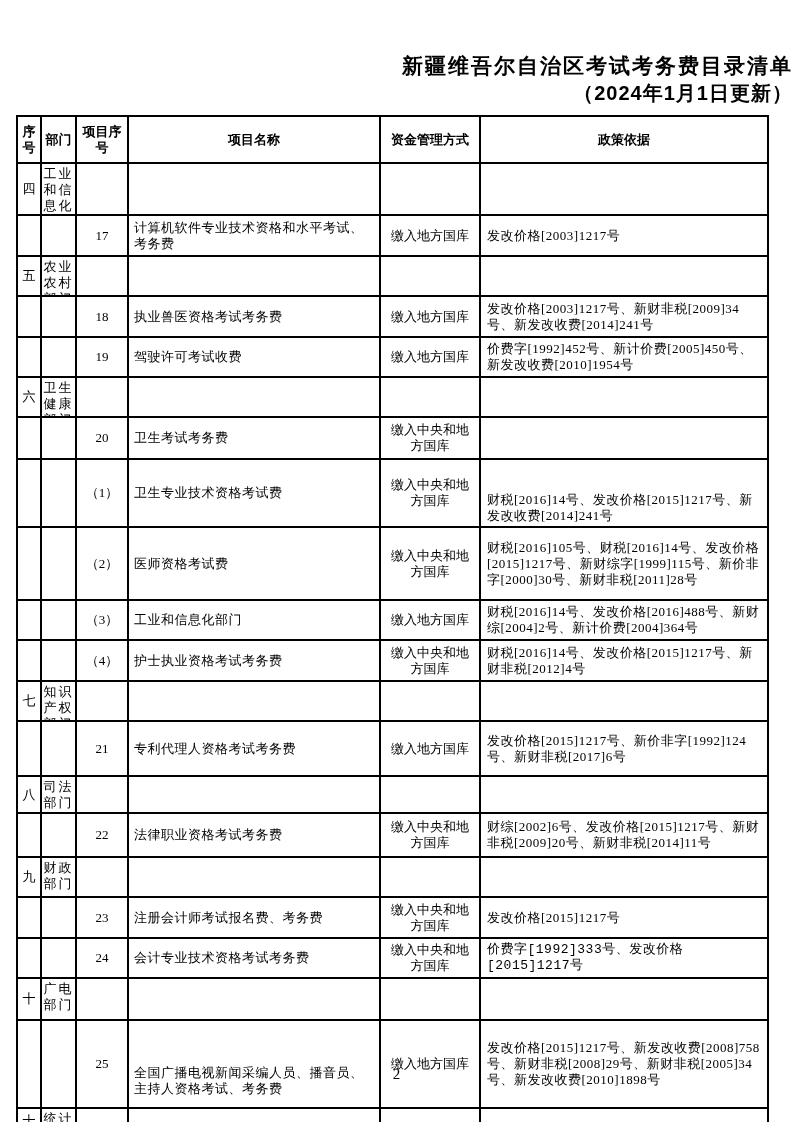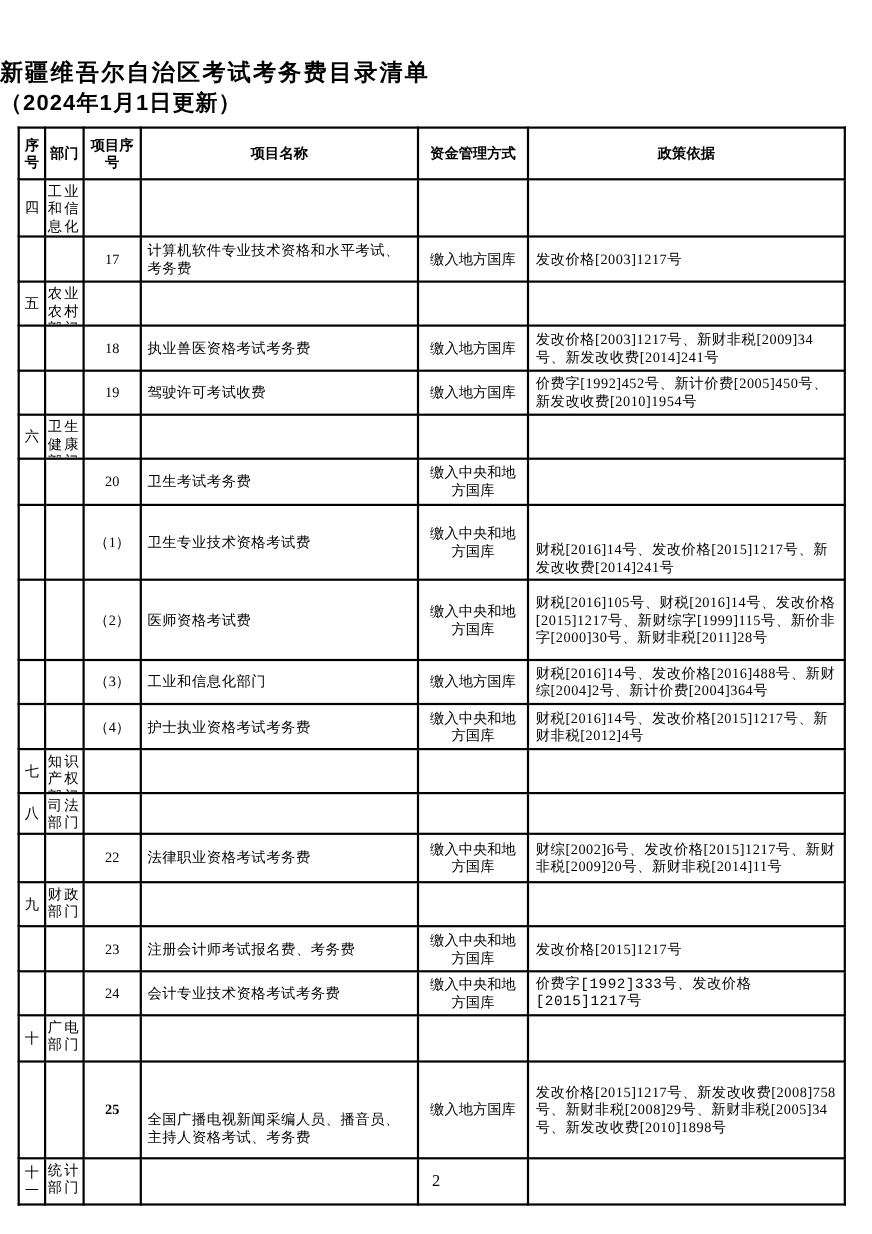--- a/index.html
+++ b/index.html
@@ -7,21 +7,21 @@
     position:relative;
     width:793px; height:1122px;
     margin:0 auto;
     background:#ffffff;
     font-family:"Liberation Serif","DejaVu Serif",serif;
     color:#000;
     overflow:hidden;
   }
   .doc-title {
     position:absolute; left:0; width:793px;
-    text-align:left;
+    text-align:right;
     font-family:"Liberation Sans","DejaVu Sans",sans-serif;
     font-weight:bold; color:#000;
   }
   .doc-title.line1 { top:52px; font-size:21px; letter-spacing:2px; }
   .doc-title.line2 { top:80px; font-size:20px; letter-spacing:1px; }
 
   table.fee-table {
     position:absolute; left:16px; top:115px;
     width:751px;
     border-collapse:collapse;
@@ -336,20 +336,40 @@
           <td class="c-name">
             <div class="cellbox" style="height: 38px;"></div>
           </td>
           <td class="c-fund">
             <div class="cellbox" style="height: 38px;"></div>
           </td>
           <td class="c-policy">
             <div class="cellbox" style="height: 38px;"></div>
           </td>
         </tr>
+        <tr style="height: 53px;">
+          <td class="c-serial">
+            <div class="cellbox" style="height: 53px;"></div>
+          </td>
+          <td class="c-dept">
+            <div class="cellbox" style="height: 53px;"></div>
+          </td>
+          <td class="c-no">
+            <div class="cellbox" style="height: 53px;">21</div>
+          </td>
+          <td class="c-name">
+            <div class="cellbox" style="height: 53px;">专利代理人资格考试考务费</div>
+          </td>
+          <td class="c-fund">
+            <div class="cellbox" style="height: 53px;">缴入地方国库</div>
+          </td>
+          <td class="c-policy">
+            <div class="cellbox" style="height: 53px;">发改价格[2015]1217号、新价非字[1992]124号、新财非税[2017]6号</div>
+          </td>
+        </tr>
         <tr style="height: 35px;">
           <td class="c-serial">
             <div class="cellbox" style="height: 35px;">八</div>
           </td>
           <td class="c-dept">
             <div class="cellbox" style="height: 35px;">司法部门</div>
           </td>
           <td class="c-no">
             <div class="cellbox" style="height: 35px;"></div>
           </td>
@@ -464,21 +484,21 @@
           </td>
         </tr>
         <tr style="height: 73px;">
           <td class="c-serial">
             <div class="cellbox" style="height: 73px;"></div>
           </td>
           <td class="c-dept">
             <div class="cellbox" style="height: 73px;"></div>
           </td>
           <td class="c-no">
-            <div class="cellbox" style="height: 73px; font-weight: bold;">25</div>
+            <div class="cellbox" style="height: 73px;">25</div>
           </td>
           <td class="c-name">
             <div class="cellbox" style="height: 53px; margin-top: 33px;">全国广播电视新闻采编人员、播音员、主持人资格考试、考务费</div>
           </td>
           <td class="c-fund">
             <div class="cellbox" style="height: 73px;">缴入地方国库</div>
           </td>
           <td class="c-policy">
             <div class="cellbox" style="height: 73px;">发改价格[2015]1217号、新发改收费[2008]758号、新财非税[2008]29号、新财非税[2005]34号、新发改收费[2010]1898号</div>
           </td>

